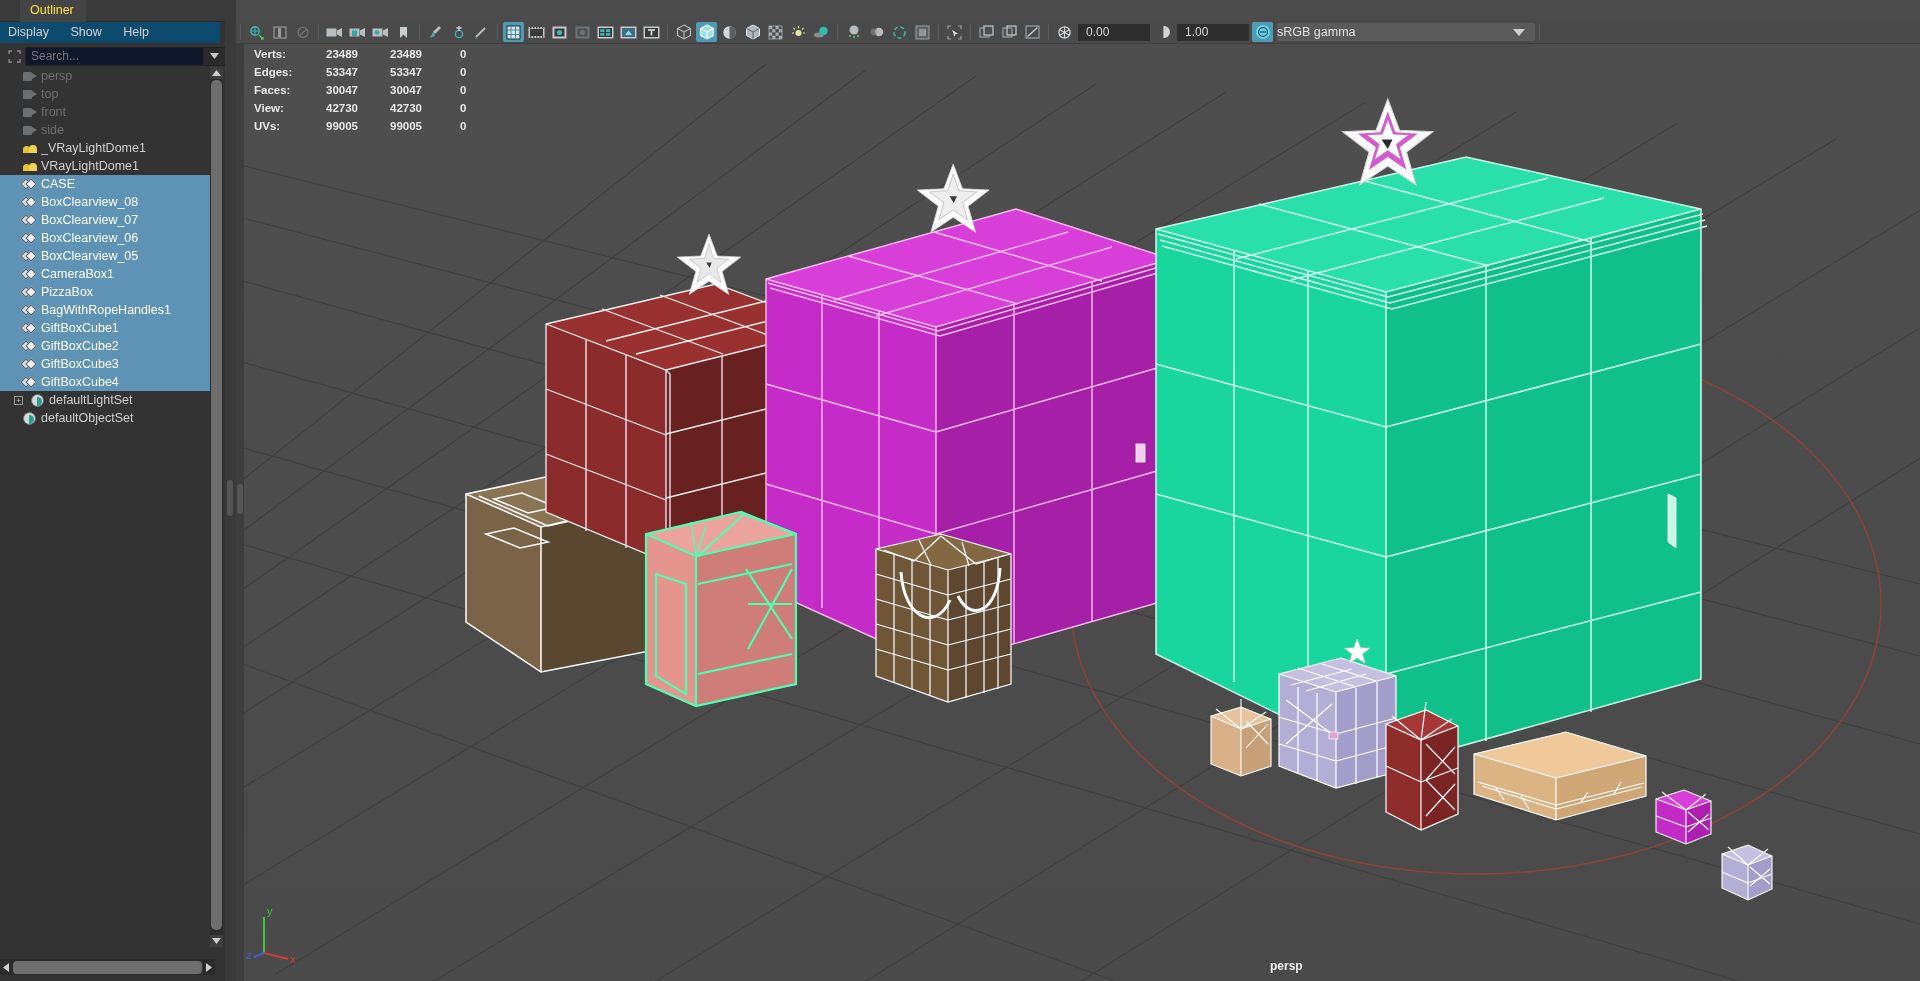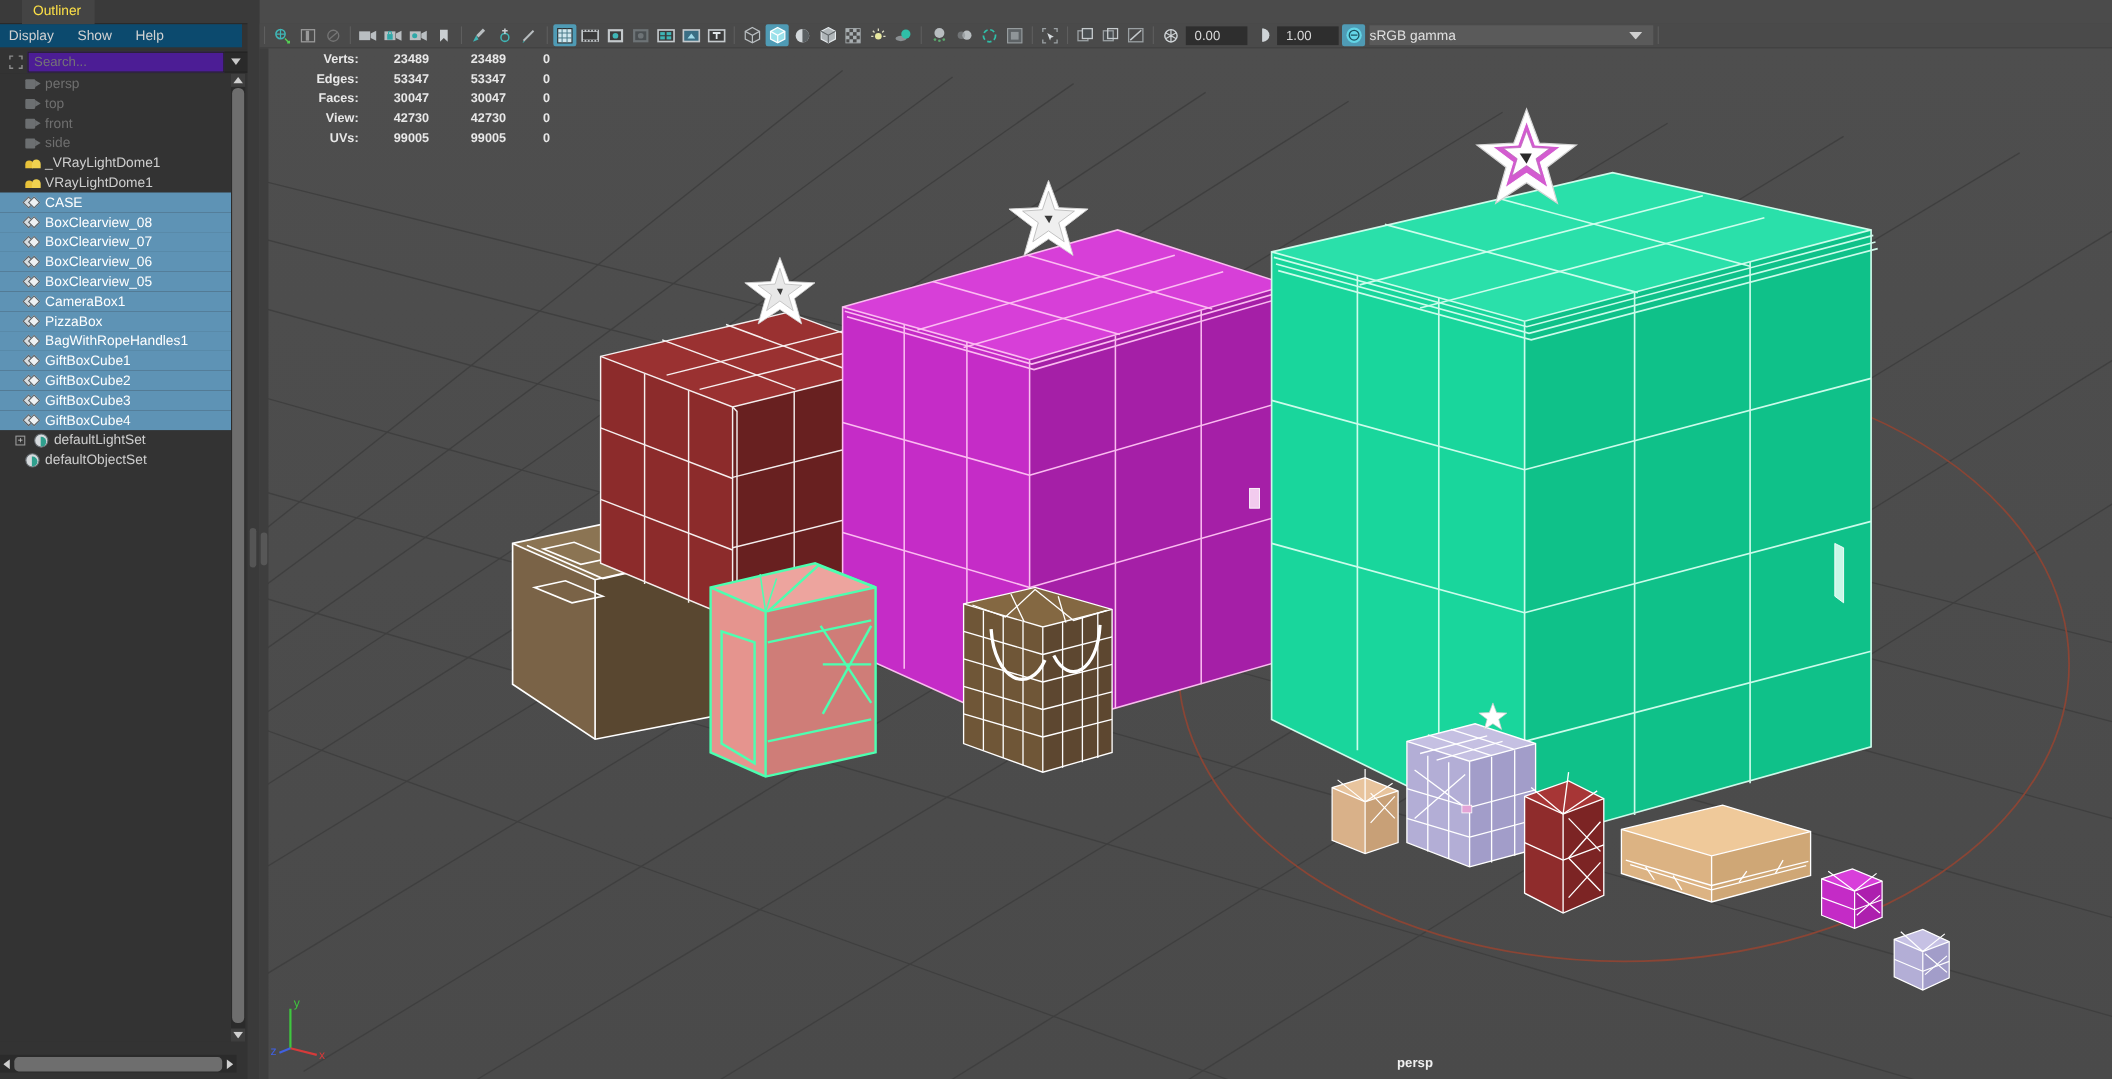--- a/index.html
+++ b/index.html
@@ -44,21 +44,21 @@
     position: absolute; left: 0; top: 45px; width: 236px; height: 22px;
     background: #333333;
     display: flex; align-items: center;
   }
   #search-mode-icon {
     width: 22px; height: 18px; margin-left: 3px;
     display: flex; align-items: center; justify-content: center;
   }
   #search-input {
     flex: 1; height: 19px;
-    background: #4c1d95; border: 1px solid #232323;
+    background: #0f172a; border: 1px solid #232323;
     color: #8d8d8d; font-size: 12px;
     padding: 0 5px; outline: none;
     font-family: "Liberation Sans", sans-serif;
   }
   #search-dropdown {
     width: 22px; height: 19px; background: #2a2a2a;
     border: 1px solid #232323; border-left: none;
     display: flex; align-items: center; justify-content: center;
     margin-right: 10px;
   }
@@ -169,39 +169,38 @@
     border-bottom: 1px solid #3f3f3f;
   }
   .tb-sep { width: 1px; height: 16px; background: #5e5e5e; margin: 0 4px; }
   .tb-btn {
     width: 21px; height: 20px; margin: 0 1px;
     display: flex; align-items: center; justify-content: center;
     border-radius: 2px;
   }
   .tb-btn.active { background: #4f9bb5; }
   .tb-num {
-    width: 56px; height: 17px; background: #2e2e2e;
+    width: 72px; height: 17px; background: #2e2e2e;
     color: #d8d8d8; font-size: 12px; line-height: 17px;
     padding-left: 8px; margin: 0 2px;
     font-family: "Liberation Sans", sans-serif;
   }
   #gamma-select {
     width: 258px; height: 18px; background: #5a5a5a;
     color: #e0e0e0; font-size: 12.5px; line-height: 18px;
     margin-left: 3px;
     display: flex; align-items: center; justify-content: space-between;
   }
   #gamma-select .cap { padding-right: 6px; }
 
   
   #vp-stats {
     position: absolute; left: 18px; top: 45px;
     font-size: 11.5px; color: #e8e8e8; font-weight: bold;
     z-index: 4;
-    text-align: right;
   }
   #vp-stats table { border-collapse: collapse; }
   #vp-stats td { padding: 2px 0; height: 18px; }
   #vp-stats td.lbl { width: 72px; }
   #vp-stats td.c1 { width: 64px; }
   #vp-stats td.c2 { width: 70px; }
   #vp-stats td.c3 { width: 40px; }
 
   
   #scene { position: absolute; left: 0; top: 44px; width: 1684px; height: 937px; }

